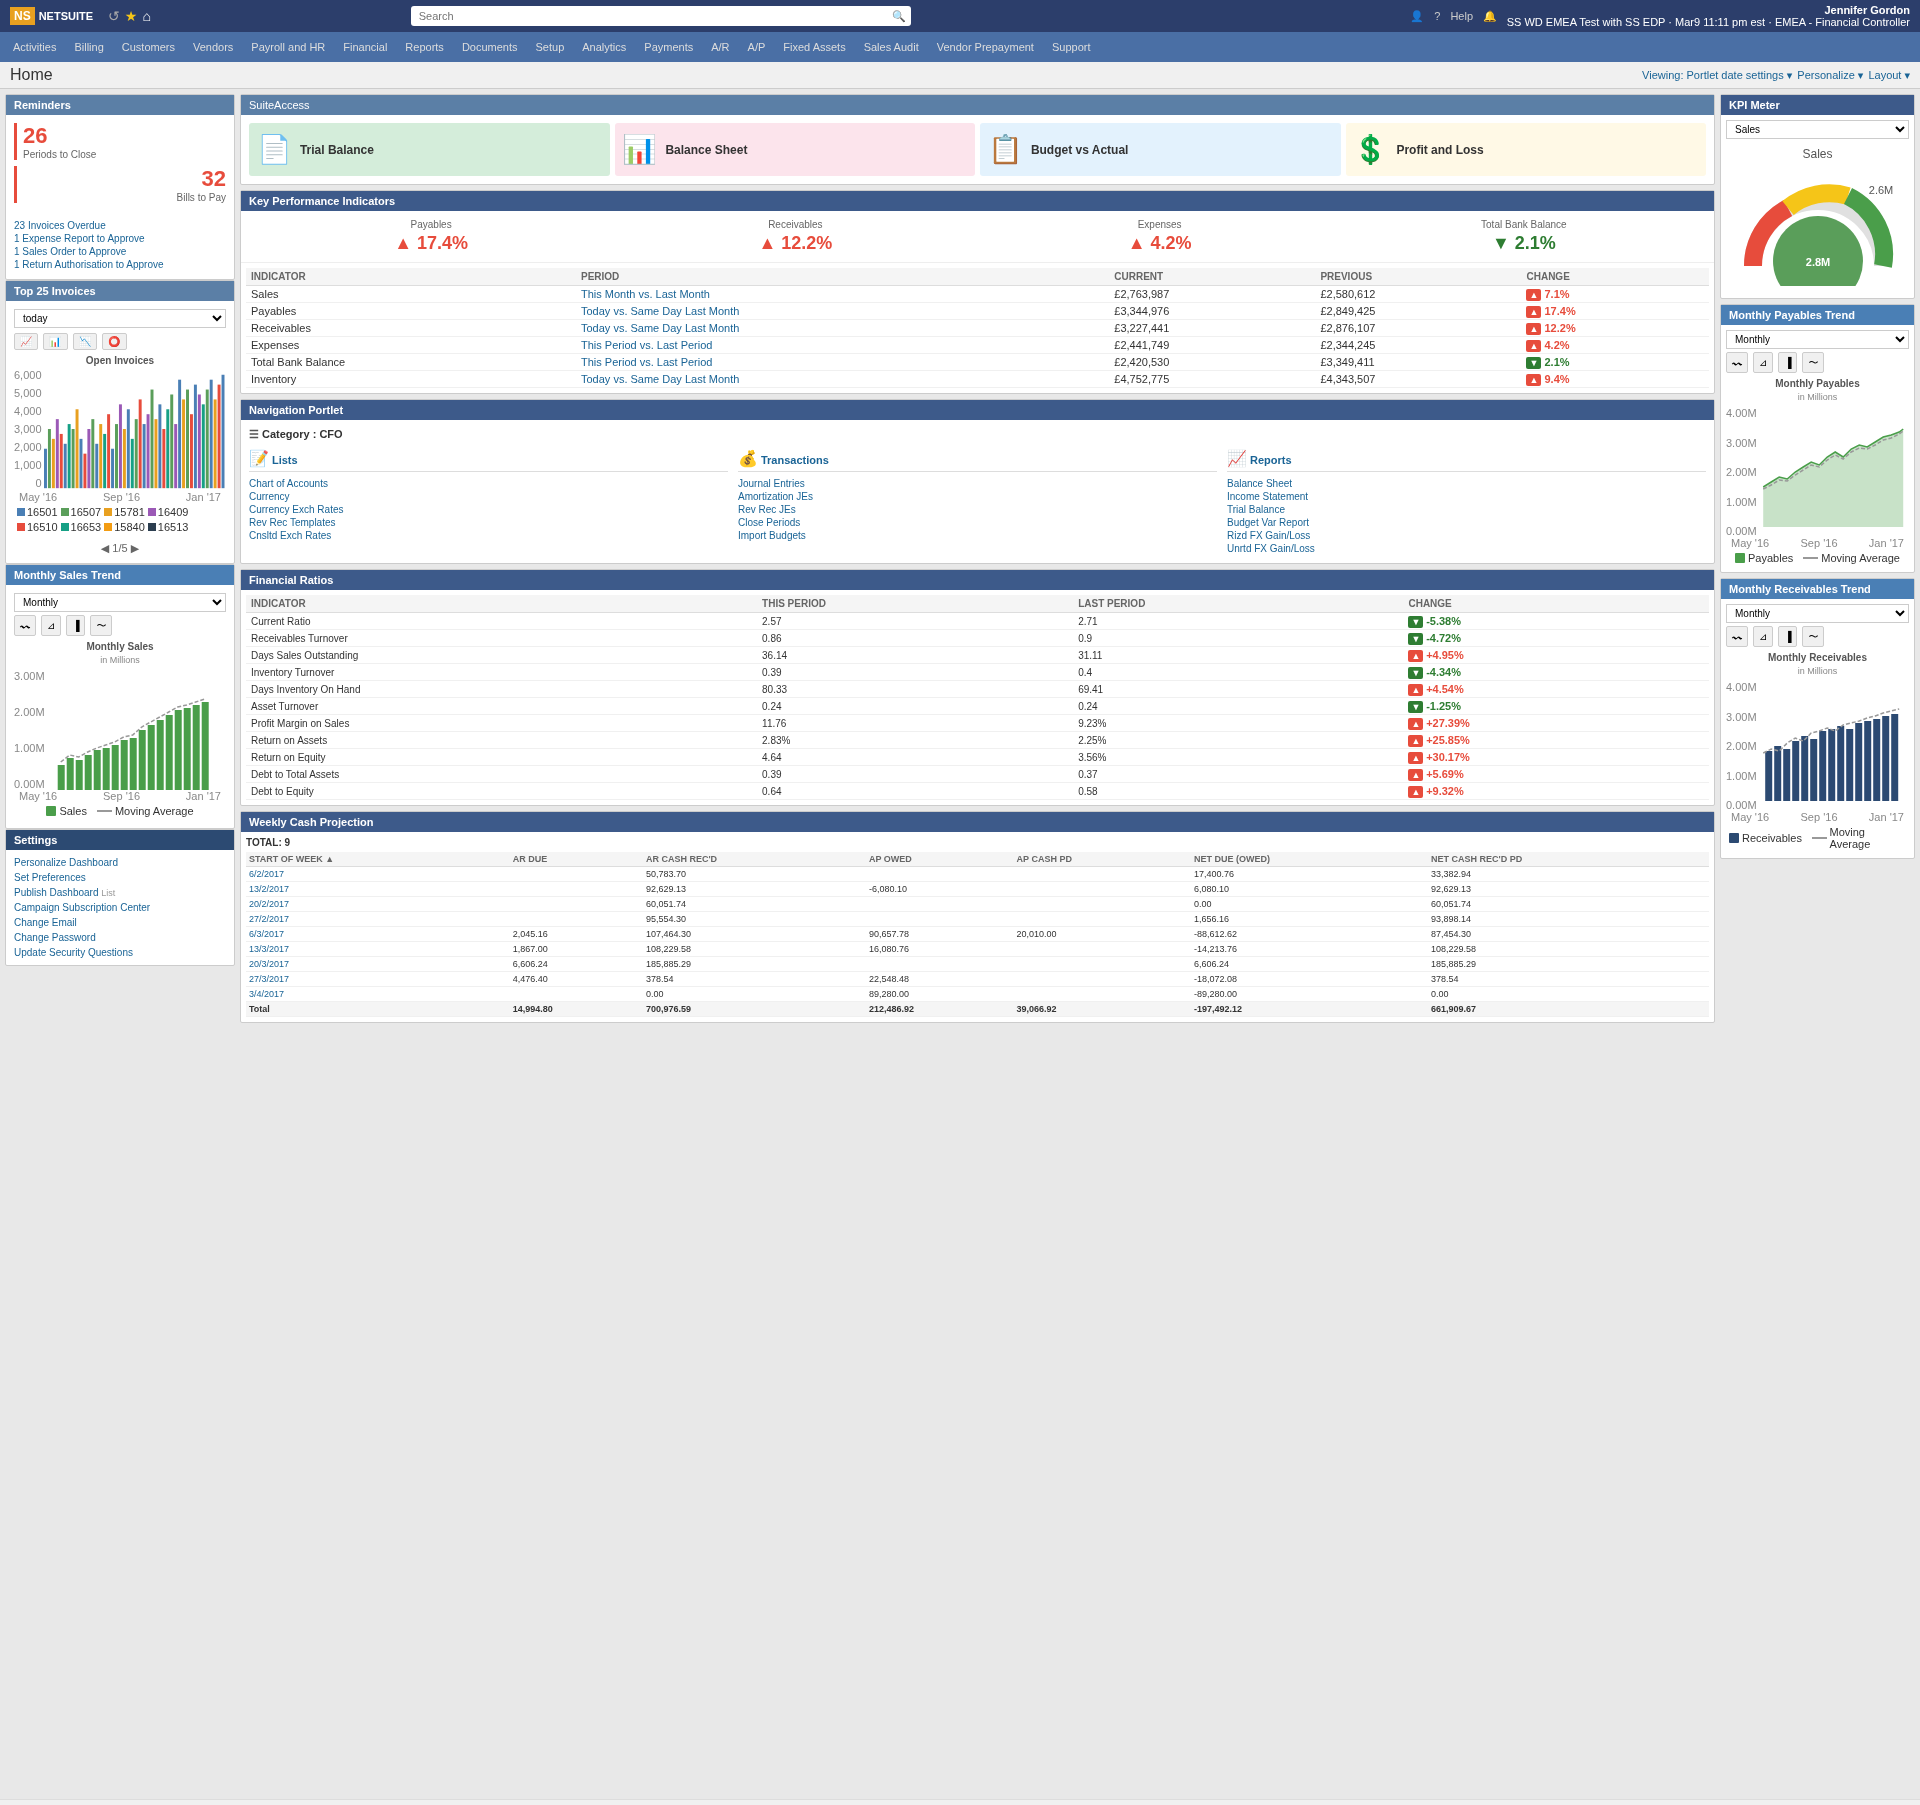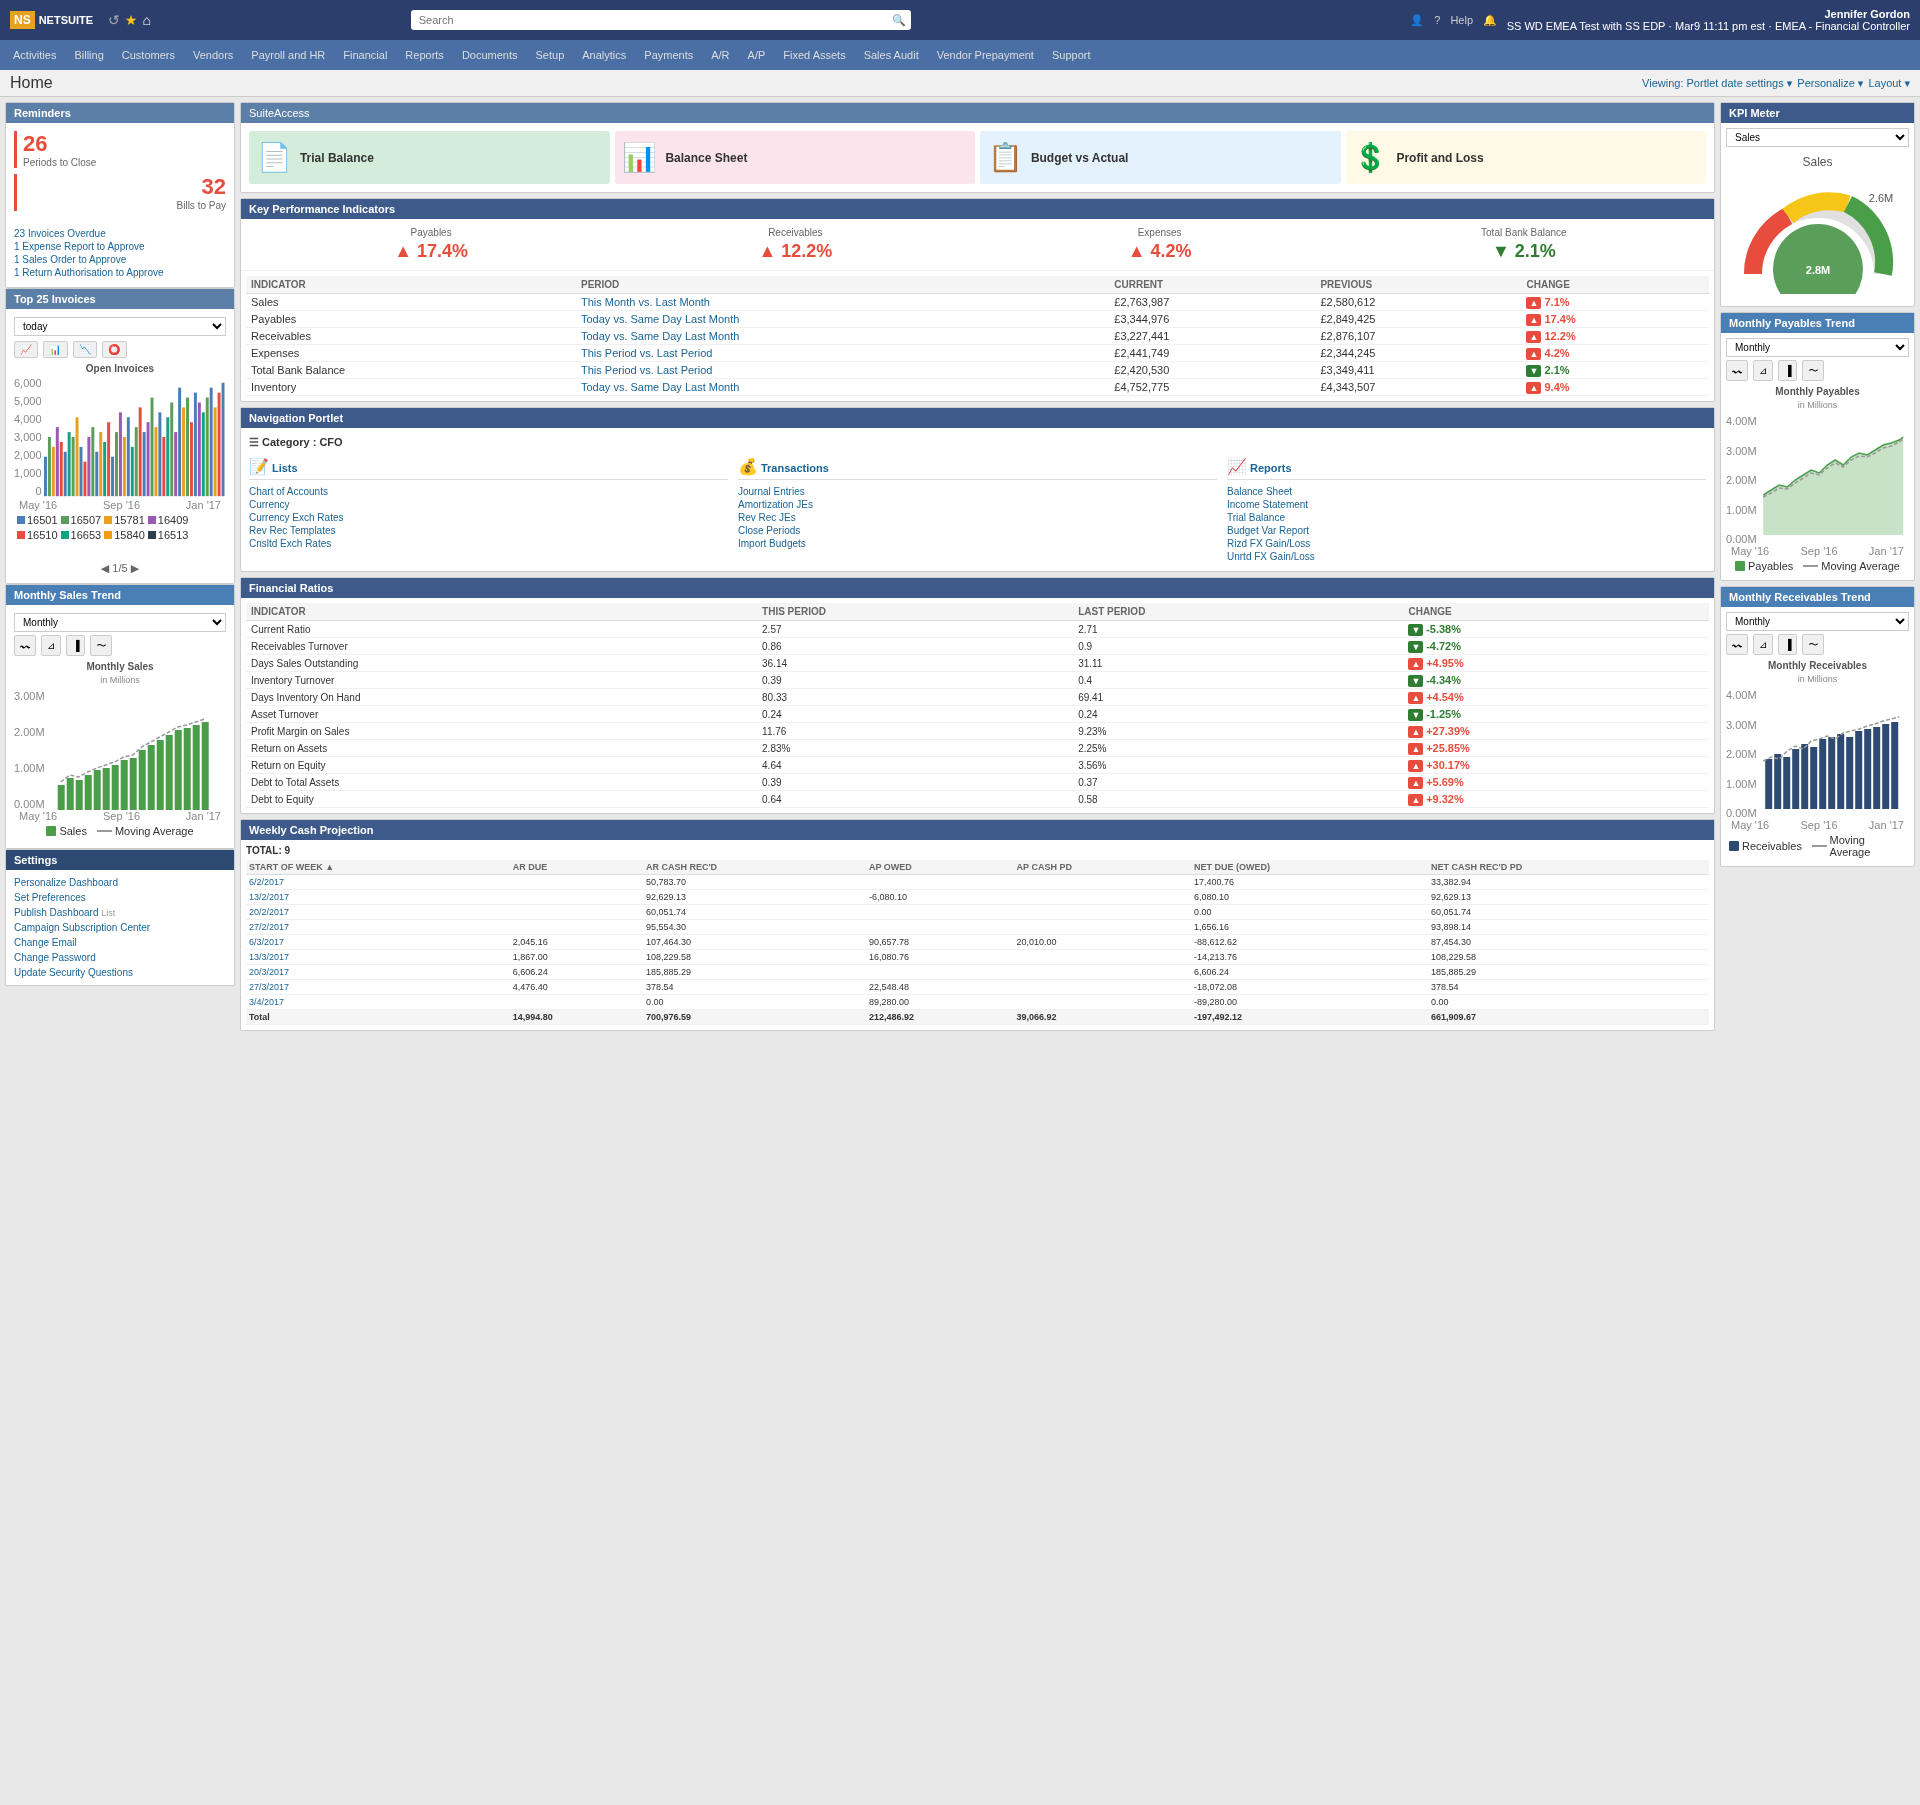--- a/index.html
+++ b/index.html
@@ -1,19 +1,19 @@
 <!DOCTYPE html>
 <html><head>
   <meta charset="utf-8">
   <style>
     * { box-sizing: border-box; margin: 0; padding: 0; font-family: Arial, sans-serif; font-size: 11px; }
     body { background: #e8e8e8; color: #333; }
     
     
-    .top-bar { background: #2c3e6b; display: flex; align-items: center; padding: 0 10px; height: 40px; }
+    .top-bar { background: #2c3e6b; display: flex; align-items: center; padding: 0 10px; height: 32px; }
     .logo { color: #fff; font-weight: bold; font-size: 13px; display: flex; align-items: center; gap: 4px; margin-right: 15px; }
     .search-bar { flex: 1; max-width: 500px; margin: 0 auto; position: relative; }
     .search-bar input { width: 100%; padding: 4px 28px 4px 8px; border: none; border-radius: 3px; font-size: 11px; }
     .search-icon-btn { position: absolute; right: 5px; top: 50%; transform: translateY(-50%); background: none; border: none; cursor: pointer; color: #666; }
     .top-right { display: flex; align-items: center; gap: 10px; color: #ccc; font-size: 10px; margin-left: auto; }
     .user-info { color: #fff; font-size: 10px; text-align: right; }
     .user-name { font-weight: bold; color: #fff; }
 
     
     .nav-bar { background: #4a6fa5; display: flex; align-items: center; padding: 0 5px; height: 30px; gap: 2px; }
@@ -328,21 +328,21 @@
             </div>
           <div class="legend-entry">
               <div class="legend-color" style="background:#f39c12;"></div>
               <span>15840</span>
             </div>
           <div class="legend-entry">
               <div class="legend-color" style="background:#2c3e50;"></div>
               <span>16513</span>
             </div>
         </div>
-        <div style="text-align:center;font-size:9px;color:#666;margin-top:18px;">
+        <div style="text-align:center;font-size:9px;color:#666;margin-top:6px;">
           <span>◀ </span><span>1/5</span><span> ▶</span>
         </div>
       </div>
     </div>
 
     <div class="panel">
       <div class="panel-header blue">
         <span>Monthly Sales Trend</span>
       </div>
       <div class="panel-content">

